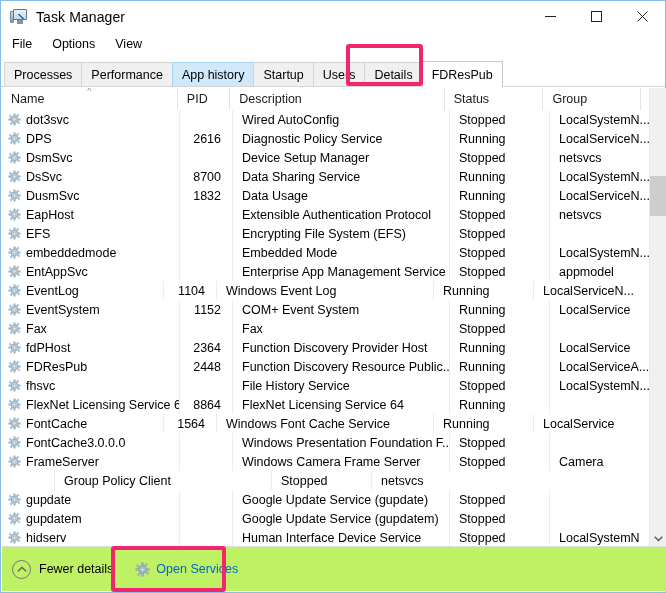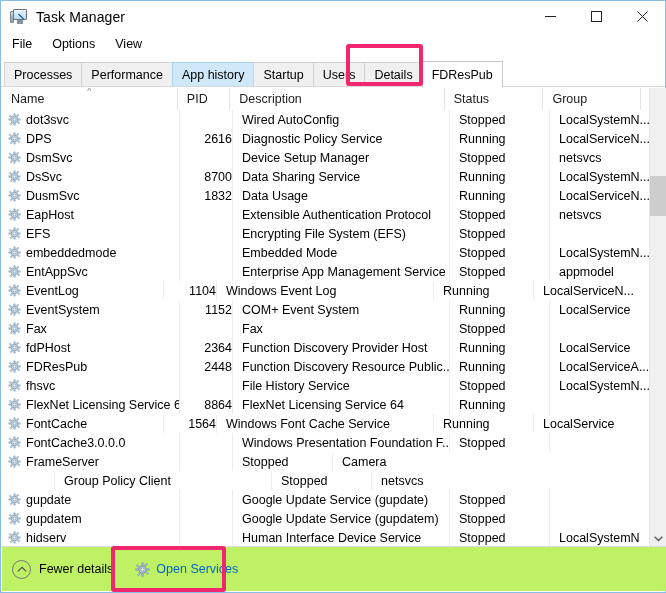--- a/index.html
+++ b/index.html
@@ -203,21 +203,21 @@
   .cell {
     height: 19px;
     display: flex;
     align-items: center;
     overflow: hidden;
     white-space: nowrap;
     border-right: 1px solid #ececec;
     padding-left: 9px;
   }
   .cell.name { padding-left: 6px; }
-  .cell.pid { justify-content: flex-end; padding-left: 0; }
+  .cell.pid { justify-content: flex-end; padding-right: 11px; padding-left: 0; }
   .cell.group { border-right: none; }
 
   .gear {
     width: 13px; height: 13px;
     margin-right: 5px;
     flex: 0 0 auto;
     position: relative;
   }
   .gear svg { display: block; }
 
@@ -829,20 +829,21 @@
                   <rect x="2.7" y="12" width="3" height="2" rx="0.4" transform="rotate(-45 4.2 13)"></rect>
                   <rect x="10.3" y="2" width="3" height="2" rx="0.4" transform="rotate(-45 11.8 3)"></rect>
                 </g>
                 <circle cx="8" cy="8" r="4.1" fill="#c3d6e4" stroke="#7d96ab" stroke-width="0.9"></circle>
                 <circle cx="8" cy="8" r="1.7" fill="#ffffff" stroke="#7d96ab" stroke-width="0.8"></circle>
               </svg>
             </span>
             <span>FrameServer</span>
           </div>
           <div class="cell pid" style="width: 53px;"></div>
+          <div class="cell description" style="width: 217px;">Windows Camera Frame Server</div>
           <div class="cell status" style="width: 100px;">Stopped</div>
           <div class="cell group" style="width: 99px;">Camera</div>
         </div>
         <div class="row">
           <div class="cell pid" style="width: 53px;"></div>
           <div class="cell description" style="width: 217px;">Group Policy Client</div>
           <div class="cell status" style="width: 100px;">Stopped</div>
           <div class="cell group" style="width: 99px;">netsvcs</div>
         </div>
         <div class="row">

